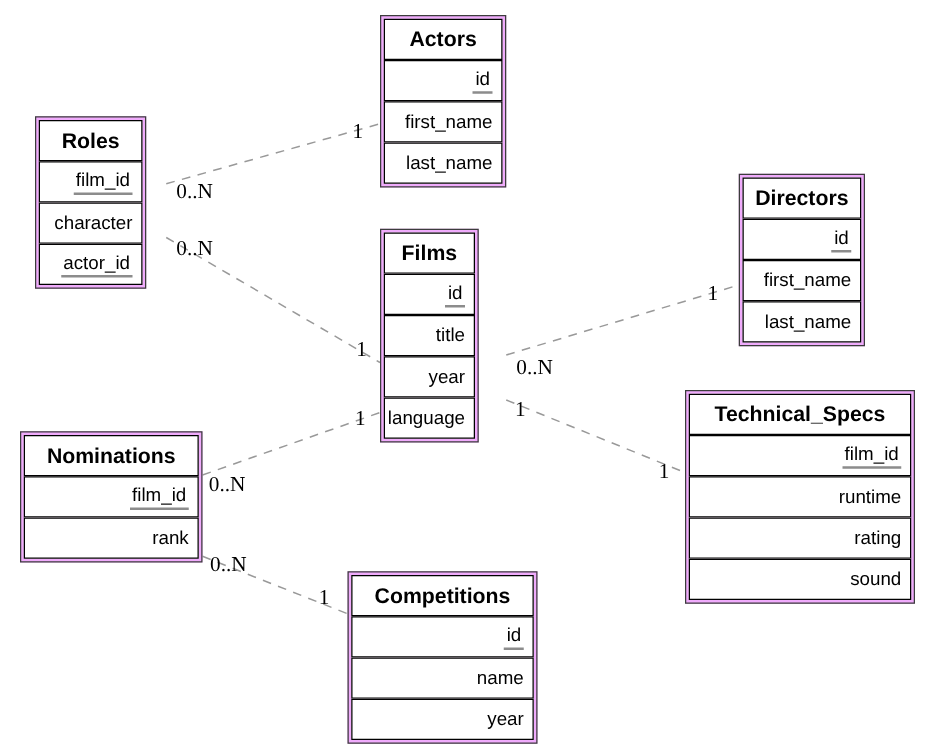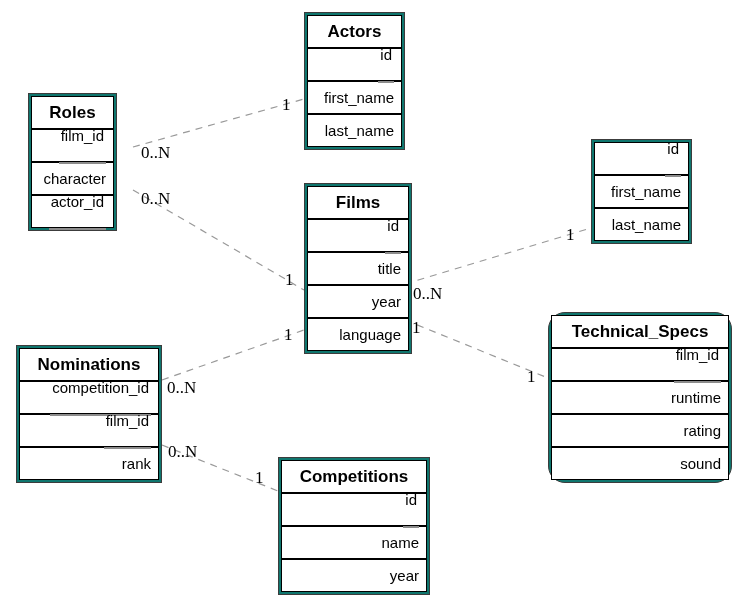--- a/index.html
+++ b/index.html
@@ -24,21 +24,21 @@
   }
   #relations line {
     stroke: var(--line-color, #999999);
     stroke-width: 1.2;
     stroke-dasharray: 7 6;
   }
   .entity {
     position: absolute;
     box-sizing: border-box;
     border: 1px solid var(--entity-border, #3c3c3c);
-    background: #0f766e;
+    background: #f0abfc;
     padding: 2px;
     text-align: right;
   }
   .e-header {
     box-sizing: border-box;
     height: 33px;
     border: 1px solid var(--cell-border, #000000);
     display: flex;
     align-items: center;
     justify-content: center;
@@ -58,21 +58,21 @@
     padding-right: 7px;
     font-size: 15px;
     color: var(--text-color, #000000);
     background: #ffffff;
     white-space: nowrap;
   }
   .e-row .fld.fk {
   }
   .e-row .fld.pk {
     border-bottom: 2px solid var(--pk-underline, #8c8c8c);
-    padding: 0 2px 18px 2px;
+    padding: 0 2px 1px 2px;
   }
   .card-label {
     position: absolute;
     font-family: "Liberation Serif", serif;
     font-size: 17px;
     line-height: 1;
     color: var(--text-color, #000000);
     white-space: nowrap;
   }
 </style>
@@ -110,63 +110,63 @@
         <div class="e-row">
           <span class="fld fk pk">film_id</span>
         </div>
         <div class="e-row">
           <span class="fld">character</span>
         </div>
         <div class="e-row">
           <span class="fld fk pk">actor_id</span>
         </div>
       </div>
-      <div class="entity" style="left: 304px; top: 183px; width: 108px;">
+      <div class="entity" style="left: 304px; top: 183px; width: 79px;">
         <div class="e-header">
           <span>Films</span>
         </div>
         <div class="e-row">
           <span class="fld pk">id</span>
         </div>
         <div class="e-row">
           <span class="fld">title</span>
         </div>
         <div class="e-row">
           <span class="fld">year</span>
         </div>
         <div class="e-row">
           <span class="fld">language</span>
         </div>
       </div>
       <div class="entity" style="left: 591px; top: 139px; width: 101px;">
+        <div class="e-header">
+          <span>Directors</span>
+        </div>
         <div class="e-row">
           <span class="fld pk">id</span>
         </div>
         <div class="e-row">
           <span class="fld">first_name</span>
         </div>
         <div class="e-row">
           <span class="fld">last_name</span>
         </div>
       </div>
       <div class="entity" style="left: 16px; top: 345px; width: 146px;">
         <div class="e-header">
           <span>Nominations</span>
         </div>
         <div class="e-row">
-          <span class="fld fk pk">competition_id</span>
-        </div>
-        <div class="e-row">
           <span class="fld fk pk">film_id</span>
         </div>
         <div class="e-row">
           <span class="fld">rank</span>
         </div>
       </div>
-      <div class="entity" style="left: 548px; top: 312px; width: 184px; border-radius: 17px;">
+      <div class="entity" style="left: 548px; top: 312px; width: 184px;">
         <div class="e-header">
           <span>Technical_Specs</span>
         </div>
         <div class="e-row">
           <span class="fld fk pk">film_id</span>
         </div>
         <div class="e-row">
           <span class="fld">runtime</span>
         </div>
         <div class="e-row">

